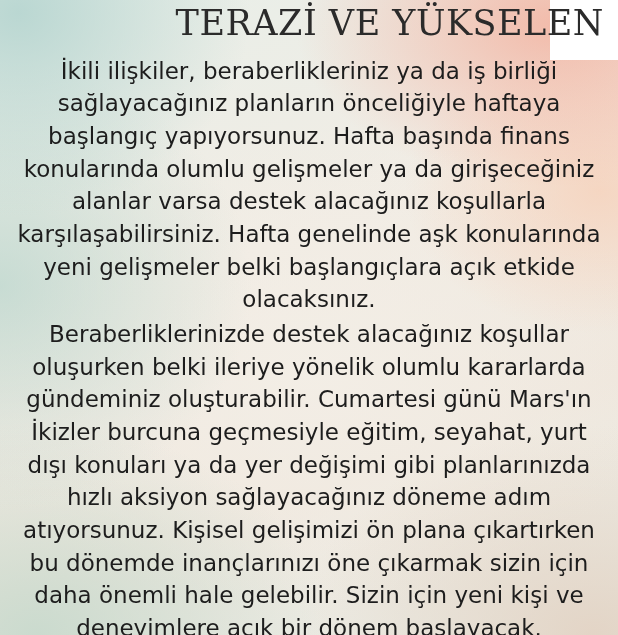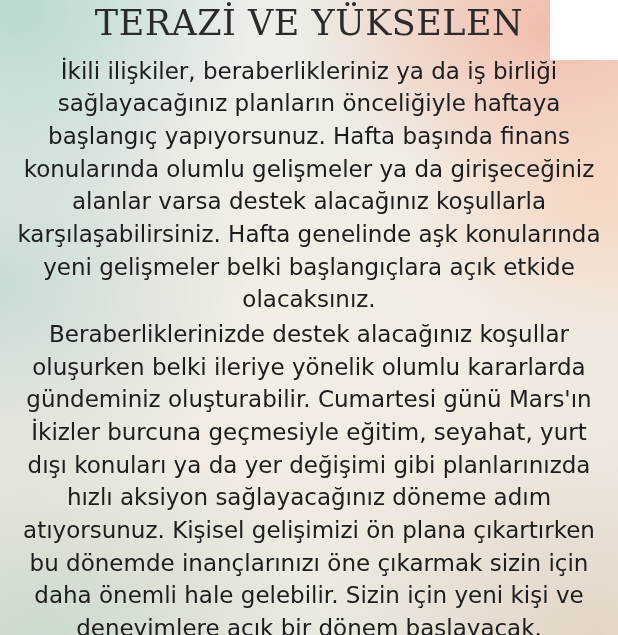--- a/index.html
+++ b/index.html
@@ -49,20 +49,21 @@
     text-align: center;
     font-family: "DejaVu Serif", serif;
     font-weight: 400;
     font-size: 35px;
     line-height: 1.22;
     letter-spacing: 0.5px;
     color: #2b2b2b;
   }
   #title .line {
     display: block;
+    text-align: right;
   }
   #body-text {
     margin: 0;
     padding-top: 10px;
     text-align: center;
     font-family: "DejaVu Sans", sans-serif;
     font-size: 23px;
     line-height: 1.42;
     color: #1d1d1d;
   }

